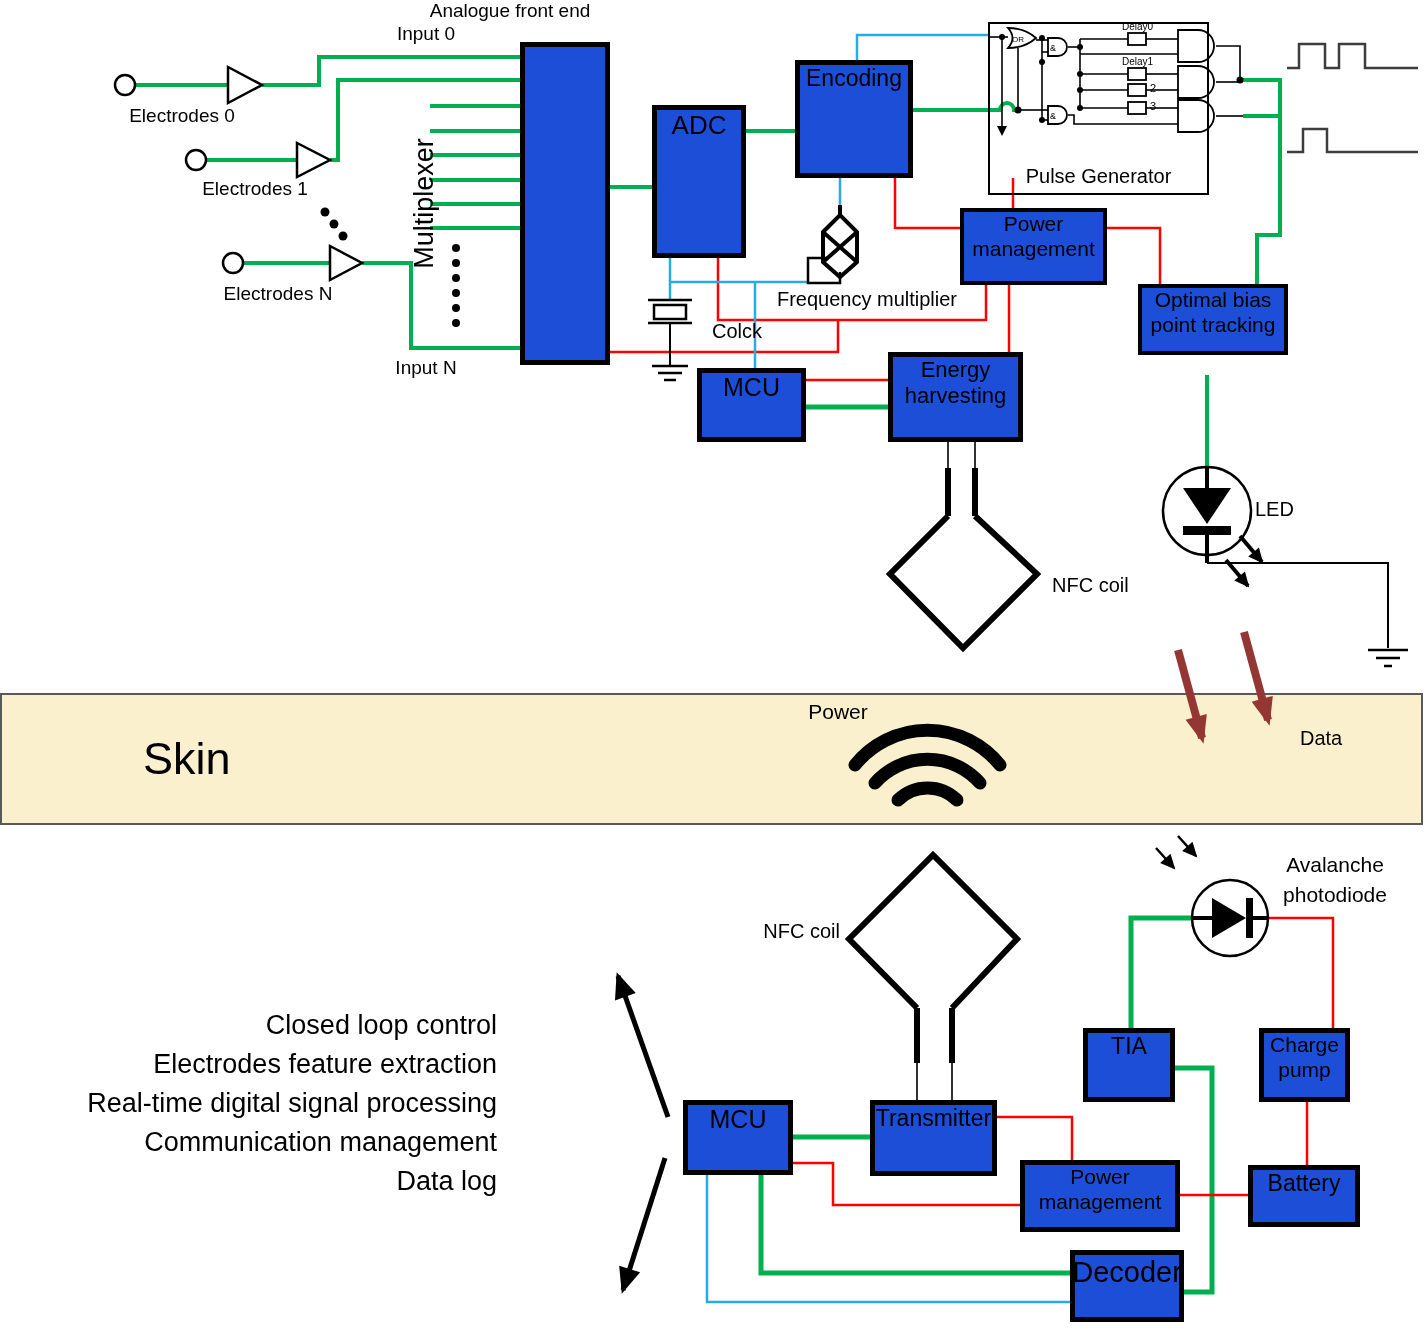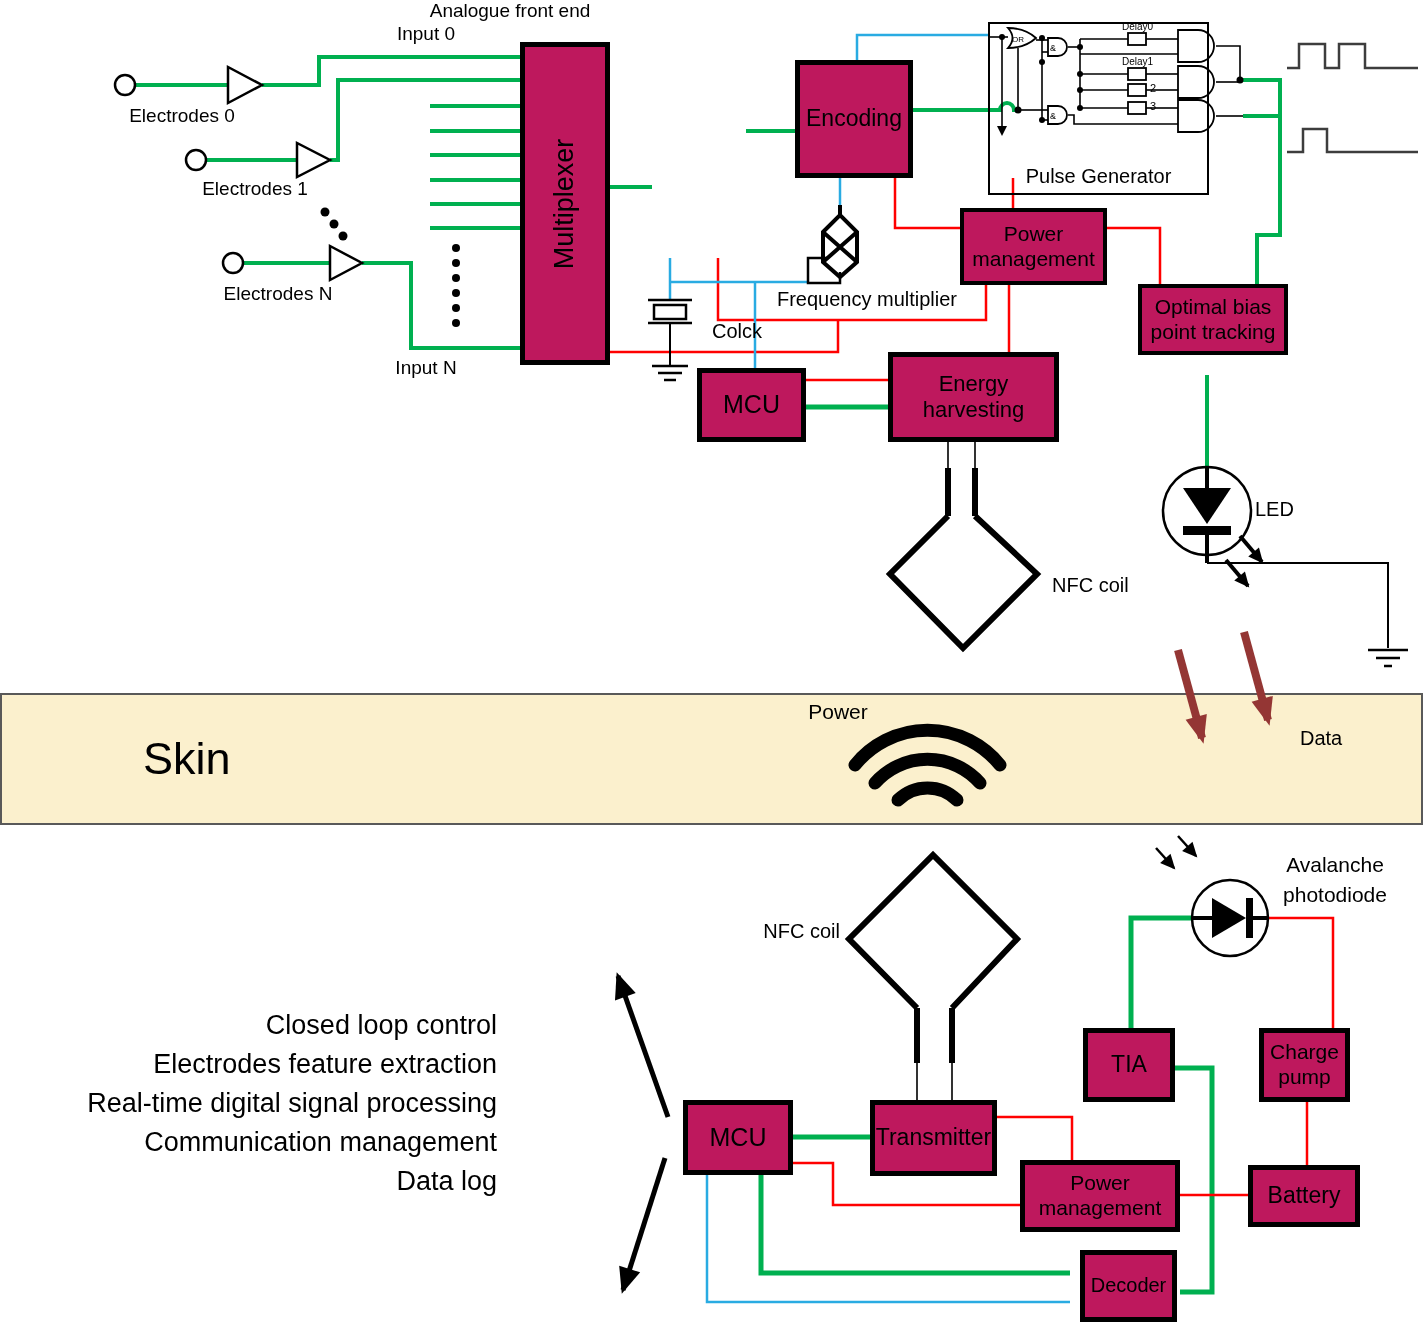--- a/index.html
+++ b/index.html
@@ -5,22 +5,22 @@
   :root{
     --green:#00B050; --red:#FF0000; --blue:#29ABE2; --brown:#943634;
     --skin:#FBF0CD; --skinb:#595959;
   }
   html,body{margin:0;padding:0;background:#fff;}
   #canvas{position:relative;width:1425px;height:1329px;background:#fff;
           font-family:"Liberation Sans",sans-serif;color:#000;overflow:hidden;}
   #skinband{position:absolute;left:0;top:693px;width:1423px;height:132px;
             background:var(--skin);border:2px solid var(--skinb);box-sizing:border-box;z-index:0;}
   svg.layer{position:absolute;left:0;top:0;z-index:1;}
-  .box{position:absolute;box-sizing:border-box;border:5px solid #000;background:#be185d;
-       display:flex;align-items:center;justify-content:center;text-align:center;
+  .box{position:absolute;box-sizing:border-box;border:5px solid #000;background:#1d4ed8;
+       display:flex;justify-content:center;text-align:center;
        font-size:22px;line-height:1.18;z-index:2;}
   .b4{border-width:4px;}
   .bthin{border-width:2px;background:transparent;}
   .lbl{position:absolute;font-size:20px;white-space:nowrap;z-index:3;}
   .wrap{white-space:normal;text-align:center;}
   .vert{transform:rotate(-90deg);white-space:nowrap;font-size:27px;}
   .fn-list{position:absolute;left:60px;top:1006px;width:437px;text-align:right;
            font-size:27px;line-height:39px;z-index:3;}
   
   .g{stroke:var(--green);stroke-width:4;fill:none;}
@@ -256,36 +256,39 @@
 
     <g>
       <path class="bigarrow" d="M668,1117 L618,976" marker-end="url(#ah-big)"></path>
       <path class="bigarrow" d="M665,1158 L623,1290" marker-end="url(#ah-big)"></path>
     </g>
   </svg>
 
   <div class="box" style="left:520px;top:42px;width:90px;height:323px;">
     <span class="vert">Multiplexer</span>
   </div>
+  <div class="box" style="left:652px;top:105px;width:94px;height:153px;font-size:26px;">
+    <span>ADC</span>
+  </div>
   <div class="box" style="left:795px;top:60px;width:118px;height:118px;font-size:23px;">
     <span>Encoding</span>
   </div>
   <div class="box bthin" style="left:988px;top:22px;width:221px;height:173px;align-items:flex-end;justify-content:center;">
     <span style="font-size:20px;margin-bottom:4px;">Pulse Generator</span>
   </div>
   <div class="box b4 wrap" style="left:960px;top:208px;width:147px;height:77px;font-size:21px;">
     <span>Power management</span>
   </div>
   <div class="box b4 wrap" style="left:1138px;top:284px;width:150px;height:71px;font-size:21px;">
     <span>Optimal bias point tracking</span>
   </div>
   <div class="box" style="left:697px;top:368px;width:109px;height:74px;font-size:25px;">
     <span>MCU</span>
   </div>
-  <div class="box wrap" style="left:888px;top:352px;width:171px;height:90px;">
+  <div class="box wrap" style="left:888px;top:352px;width:135px;height:90px;">
     <span>Energy harvesting</span>
   </div>
 
   <div class="box" style="left:683px;top:1100px;width:110px;height:75px;font-size:25px;">
     <span>MCU</span>
   </div>
   <div class="box" style="left:870px;top:1100px;width:127px;height:76px;font-size:23px;">
     <span>Transmitter</span>
   </div>
   <div class="box" style="left:1083px;top:1028px;width:92px;height:74px;font-size:23px;">
@@ -293,21 +296,21 @@
   </div>
   <div class="box wrap" style="left:1259px;top:1028px;width:91px;height:74px;font-size:21px;">
     <span>Charge pump</span>
   </div>
   <div class="box wrap" style="left:1020px;top:1160px;width:160px;height:72px;font-size:21px;">
     <span>Power management</span>
   </div>
   <div class="box" style="left:1248px;top:1165px;width:112px;height:62px;font-size:23px;">
     <span>Battery</span>
   </div>
-  <div class="box" style="left:1070px;top:1250px;width:97px;height:72px;font-size:20px;margin-left:10px;">
+  <div class="box" style="left:1070px;top:1250px;width:114px;height:72px;font-size:29px;">
     <span>Decoder</span>
   </div>
 
   <div class="lbl" style="left:390px;top:0px;width:240px;text-align:center;font-size:19px;">Analogue front end</div>
   <div class="lbl" style="left:366px;top:23px;width:120px;text-align:center;font-size:19px;">Input 0</div>
   <div class="lbl" style="left:366px;top:357px;width:120px;text-align:center;font-size:19px;">Input N</div>
   <div class="lbl" style="left:120px;top:105px;width:124px;text-align:center;font-size:19px;">Electrodes 0</div>
   <div class="lbl" style="left:193px;top:178px;width:124px;text-align:center;font-size:19px;">Electrodes 1</div>
   <div class="lbl" style="left:216px;top:283px;width:124px;text-align:center;font-size:19px;">Electrodes N</div>
   <div class="lbl" style="left:766px;top:288px;width:202px;text-align:center;">Frequency multiplier</div>

